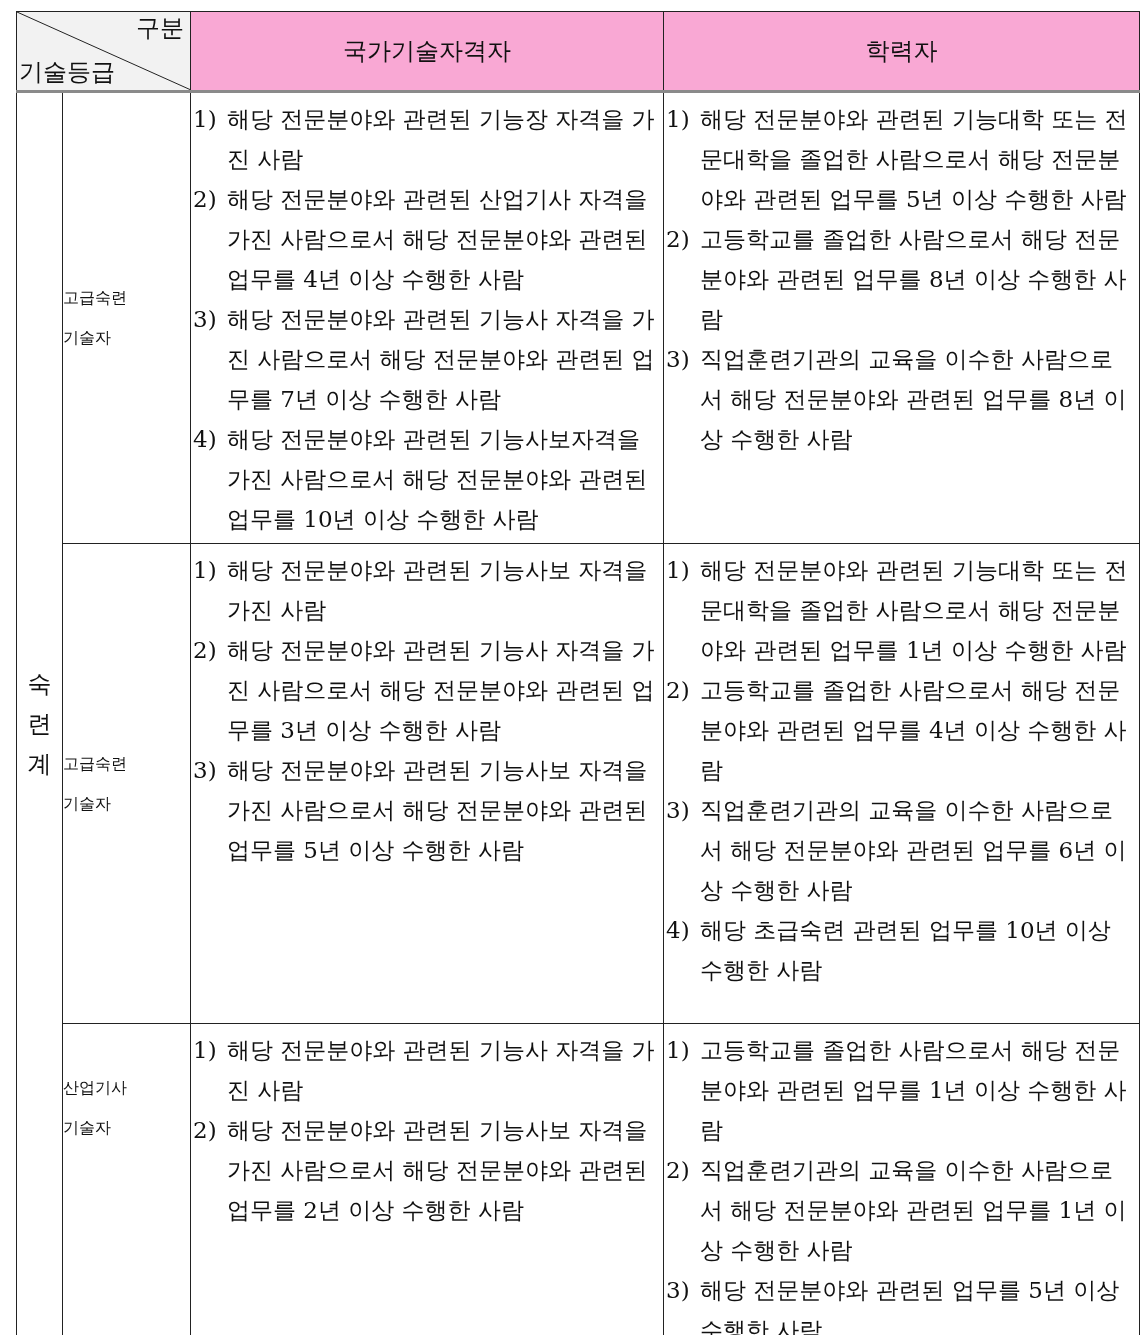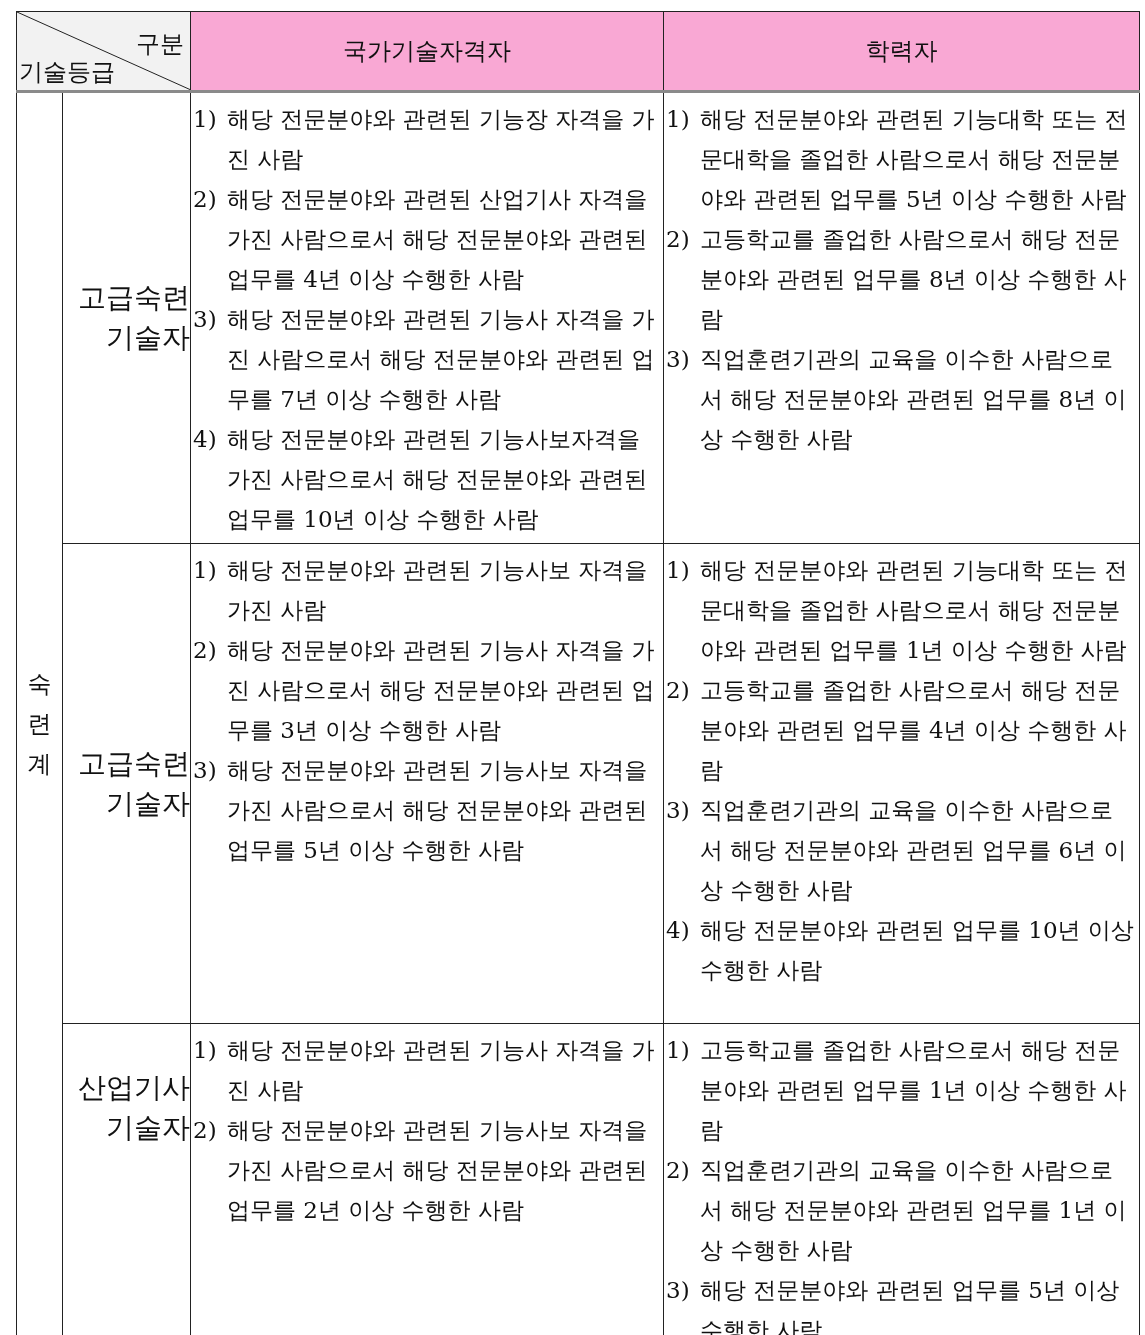--- a/index.html
+++ b/index.html
@@ -11,24 +11,24 @@
     width: 1123px;
   }
   table.grade-table td, table.grade-table th {
     border: 1px solid #222; padding: 0; vertical-align: top;
     font-weight: normal;
   }
   .hdr { background: #f9a8d4; height: 78px; font-size: 24px; text-align: center; vertical-align: middle !important; }
   .hdr-row td, .hdr-row th { border-bottom: 3px solid #8a8a8a !important; }
   .diag { position: relative; background: #f2f2f2; }
   .diag svg { position: absolute; left: 0; top: 0; }
-  .diag .top-label { position: absolute; right: 6px; top: 16px; font-size: 24px; }
+  .diag .top-label { position: absolute; right: 6px; top: 0; font-size: 24px; }
   .diag .bottom-label { position: absolute; left: 2px; bottom: 2px; font-size: 24px; font-family: Liberation Mono, monospace; }
   .group-cell { text-align: center; vertical-align: middle !important; font-size: 24px; line-height: 40px; }
-  .grade-cell { text-align: right; vertical-align: middle !important; font-size: 28px; line-height: 40px; }
+  .grade-cell { text-align: left; vertical-align: middle !important; font-size: 16px; line-height: 40px; }
   .row-sep td { border-top: 2px solid #8a8a8a; }
   .list { list-style: none; margin: 0; padding: 6px 4px 4px 2px; font-size: 23px; line-height: 40px; }
   .list li { position: relative; padding-left: 34px; }
   .list li .num { position: absolute; left: 0; top: 0; }
   .r1 { height: 431px; }
   .r2 { height: 480px; }
   .r3 { height: 323px; }
   .grade-cell.top-align { vertical-align: top !important; padding-top: 44px; }
 </style>
 </head>
@@ -91,21 +91,21 @@
         <li><span class="num">1)</span><span>해당 전문분야와 관련된 기능사보 자격을 가진 사람</span></li>
         <li><span class="num">2)</span><span>해당 전문분야와 관련된 기능사 자격을 가진 사람으로서 해당 전문분야와 관련된 업무를 3년 이상 수행한 사람</span></li>
         <li><span class="num">3)</span><span>해당 전문분야와 관련된 기능사보 자격을 가진 사람으로서 해당 전문분야와 관련된 업무를 5년 이상 수행한 사람</span></li>
       </ul>
     </td>
     <td>
       <ul class="list">
         <li><span class="num">1)</span><span>해당 전문분야와 관련된 기능대학 또는 전문대학을 졸업한 사람으로서 해당 전문분야와 관련된 업무를 1년 이상 수행한 사람</span></li>
         <li><span class="num">2)</span><span>고등학교를 졸업한 사람으로서 해당 전문분야와 관련된 업무를 4년 이상 수행한 사람</span></li>
         <li><span class="num">3)</span><span>직업훈련기관의 교육을 이수한 사람으로서 해당 전문분야와 관련된 업무를 6년 이상 수행한 사람</span></li>
-        <li><span class="num">4)</span><span>해당 전문분야와 관련된 업무를 10년 이상 수행한 사람</span></li>
+        <li><span class="num">4)</span><span>해당 초급숙련 관련된 업무를 10년 이상 수행한 사람</span></li>
       </ul>
     </td>
   </tr>
 
   <tr class="r3 row-sep">
     <td class="grade-cell top-align">
       <span>산업기사</span><br>
       <span>기술자</span>
     </td>
     <td>

